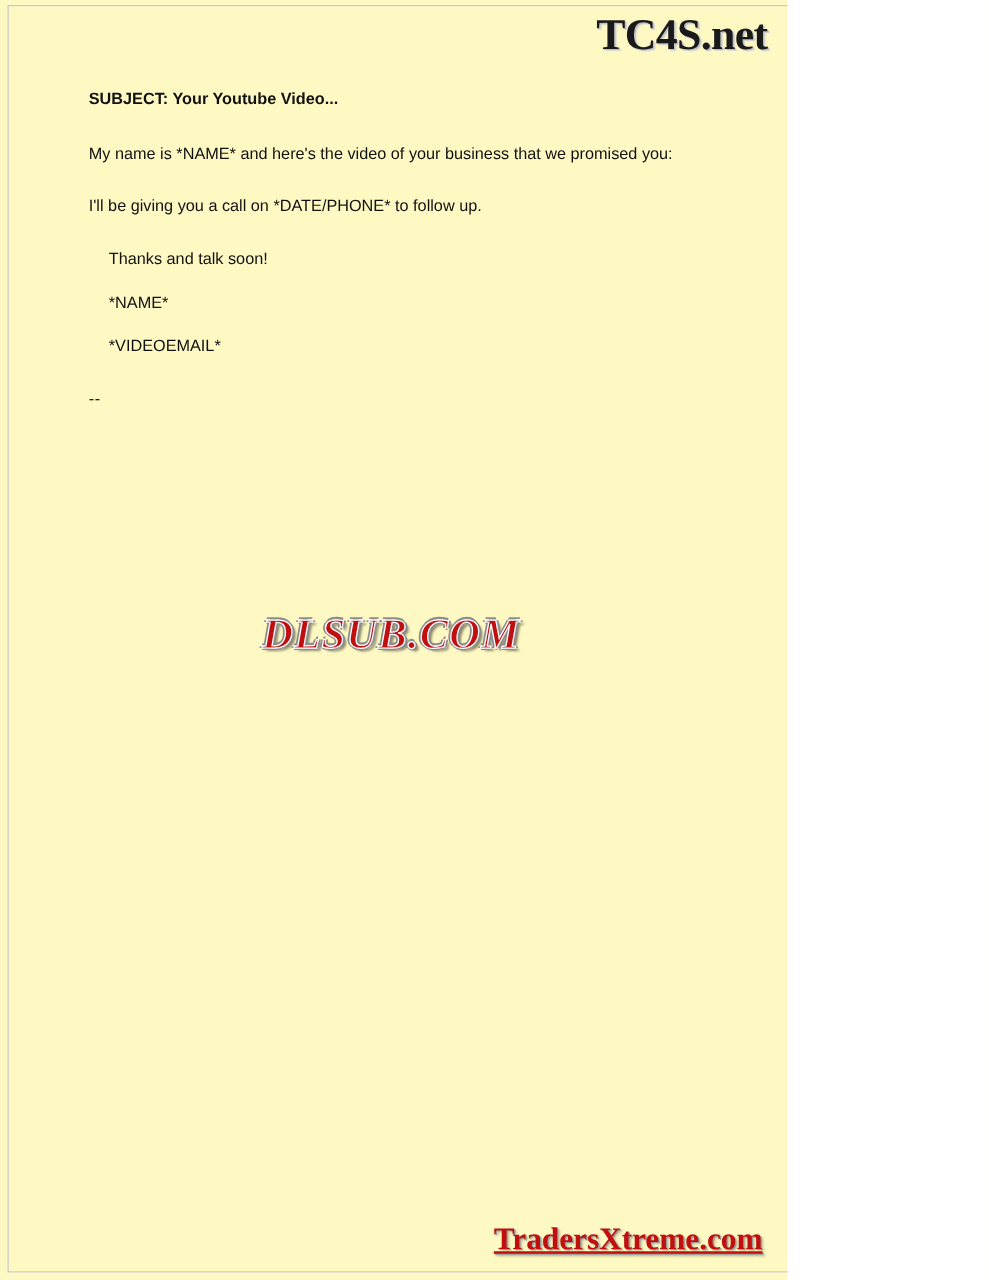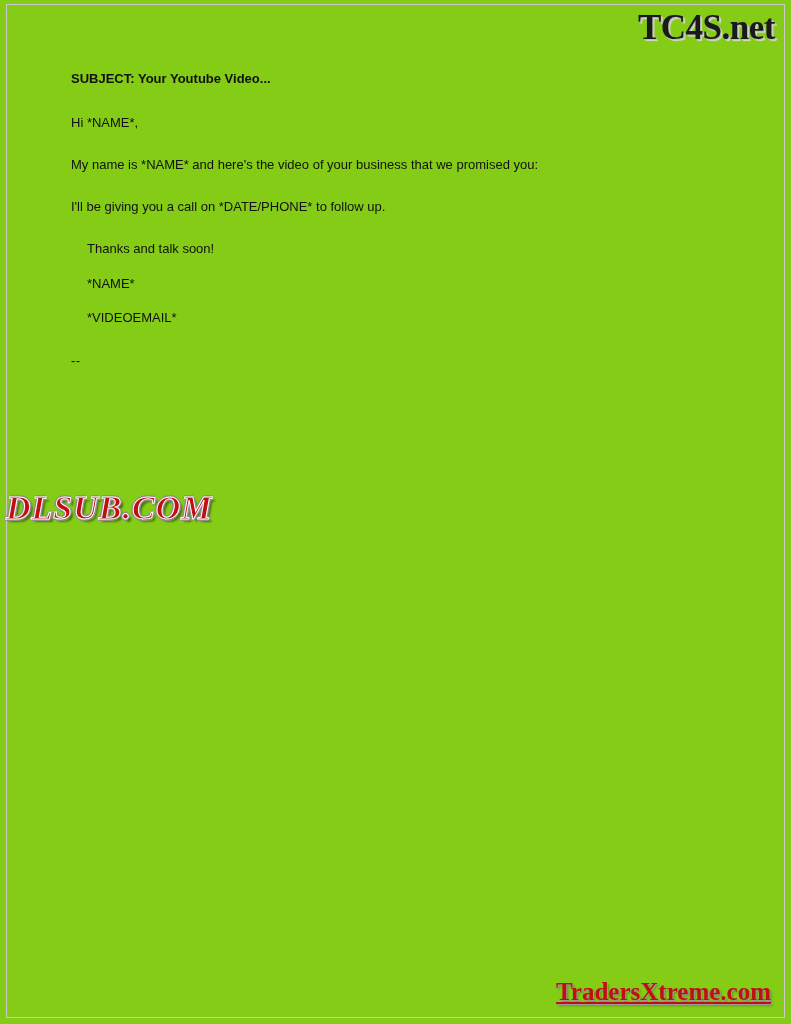--- a/index.html
+++ b/index.html
@@ -5,23 +5,23 @@
   html, body {
     margin: 0;
     padding: 0;
     background: #ffffff;
   }
   body {
     font-family: "Liberation Sans", sans-serif;
   }
   .page {
     position: relative;
-    width: 791px;
+    width: 630px;
     height: 1024px;
-    background: #84cc16;
+    background: #fef9c3;
     overflow: hidden;
     box-sizing: border-box;
   }
   .page-border {
     position: absolute;
     left: 6px;
     top: 4px;
     width: 779px;
     height: 1014px;
     border: 1px solid #c9c9c9;
@@ -71,20 +71,21 @@
     margin-top: 14px;
     letter-spacing: 0.5px;
   }
 
   
   .watermark {
     position: absolute;
     left: 0;
     right: 4px;
     top: 487px;
+    text-align: center;
     pointer-events: none;
   }
   .watermark-inner {
     display: inline-block;
     font-family: "Liberation Serif", serif;
     font-size: 34px;
     font-weight: bold;
     font-style: italic;
     color: #c10f0f;
     letter-spacing: 1px;
@@ -118,21 +119,20 @@
 
 <div class="page">
 
   <div class="page-border"></div>
 
   <div class="brand-header">TC4S.net</div>
 
   <div class="letter">
     <p class="subject">SUBJECT: Your Youtube Video...</p>
 
-    <p>Hi *NAME*,</p>
 
     <p>My name is *NAME* and here's the video of your business that we promised you:</p>
 
 
     <p>I'll be giving you a call on *DATE/PHONE* to follow up.</p>
 
     <div class="sign-block">
       <div>Thanks and talk soon!</div>
       <div>*NAME*</div>
       <div>*VIDEOEMAIL*</div>

